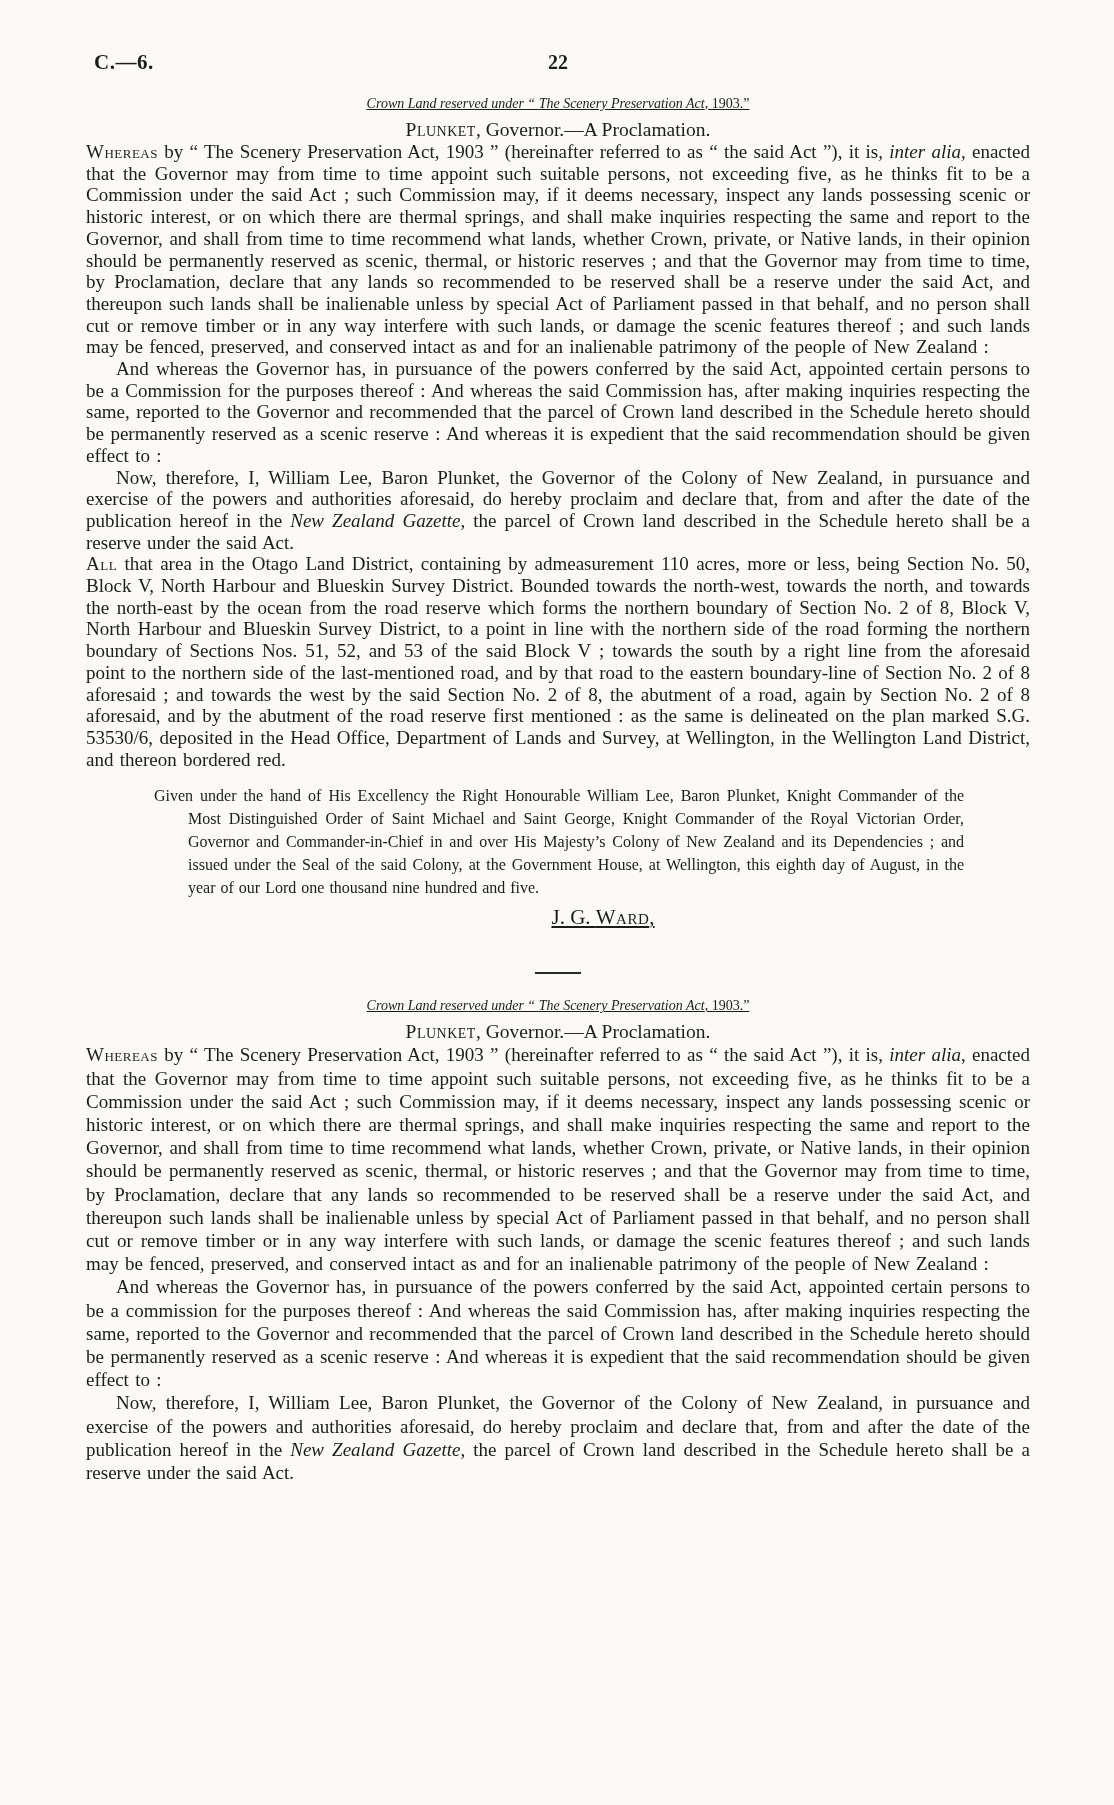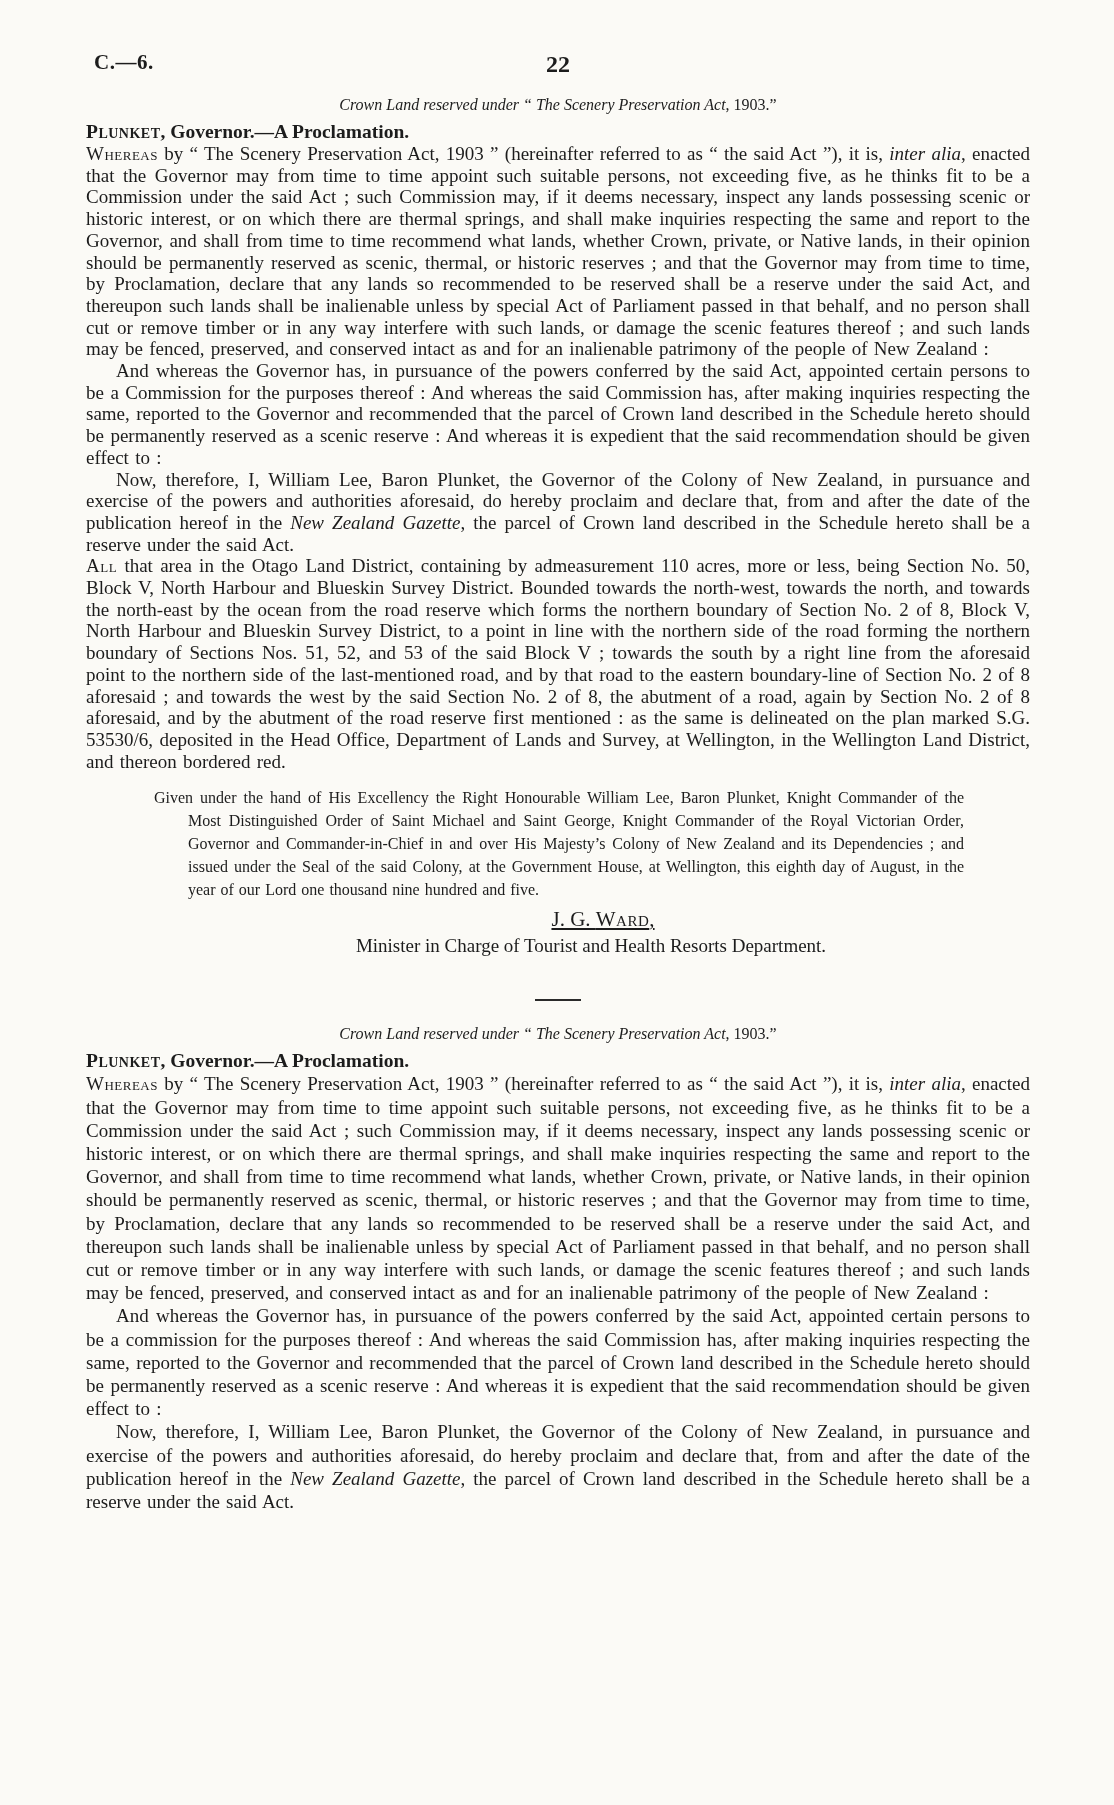--- a/index.html
+++ b/index.html
@@ -14,30 +14,30 @@
   }
   .page { padding: 50px 84px 0 86px; }
 
   .page-header { position: relative; height: 28px; margin-bottom: 18px; }
   .paper-reference {
     position: absolute; left: 8px; top: 0;
     font-weight: 700; font-size: 21px; letter-spacing: 0.5px;
   }
   .page-number {
     position: absolute; left: 0; right: 0; top: 1px;
-    text-align: center; font-weight: 700; font-size: 24px;
+    text-align: center; font-weight: 700; font-size: 20px;
   }
 
   .doc-title {
     margin: 16px 0 0; text-align: center;
-    font-size: 16px; font-weight: 400;
+    font-size: 14px; font-weight: 400; text-decoration: underline;
   }
   .doc-subtitle {
-    margin: 7px 0 0; 
-    font-size: 19.5px; font-weight: 700;
+    margin: 7px 0 0; text-align: center;
+    font-size: 19.5px; font-weight: 400;
   }
 
   p.body-para {
     margin: 0; text-align: justify;
     font-size: 19px; line-height: 21.7px; word-spacing: 1.5px;
   }
   .p-first { margin-top: 9px; }
   .p-gap { margin-top: 2px; }
   .indent { text-indent: 30px; }
 
@@ -93,21 +93,20 @@
 
     <p class="body-para p-first"><span class="sc">Whereas</span><span> by “ The Scenery Preservation Act, 1903 ” (hereinafter referred to as “ the said Act ”), it is, </span><span class="it">inter alia</span><span>, enacted that the Governor may from time to time appoint such suitable persons, not exceeding five, as he thinks fit to be a Commission under the said Act ; such Commission may, if it deems necessary, inspect any lands possessing scenic or historic interest, or on which there are thermal springs, and shall make inquiries respecting the same and report to the Governor, and shall from time to time recommend what lands, whether Crown, private, or Native lands, in their opinion should be permanently reserved as scenic, thermal, or historic reserves ; and that the Governor may from time to time, by Proclamation, declare that any lands so recommended to be reserved shall be a reserve under the said Act, and thereupon such lands shall be inalienable unless by special Act of Parliament passed in that behalf, and no person shall cut or remove timber or in any way interfere with such lands, or damage the scenic features thereof ; and such lands may be fenced, preserved, and conserved intact as and for an inalienable patrimony of the people of New Zealand :</span></p>
     <p class="body-para p-gap indent"><span>And whereas the Governor has, in pursuance of the powers conferred by the said Act, appointed certain persons to be a Commission for the purposes thereof :  And whereas the said Commission has, after making inquiries respecting the same, reported to the Governor and recommended that the parcel of Crown land described in the Schedule hereto should be permanently reserved as a scenic reserve : And whereas it is expedient that the said recommendation should be given effect to :</span></p>
     <p class="body-para p-gap indent"><span>Now, therefore, I, William Lee, Baron Plunket, the Governor of the Colony of New Zealand, in pursuance and exercise of the powers and authorities aforesaid, do hereby proclaim and declare that, from and after the date of the publication hereof in the </span><span class="it">New Zealand Gazette</span><span>, the parcel of Crown land described in the Schedule hereto shall be a reserve under the said Act.</span></p>
 
     <p class="body-para"><span class="sc">All</span><span> that area in the Otago Land District, containing by admeasurement 110 acres, more or less, being Section No. 50, Block V, North Harbour and Blueskin Survey District.  Bounded towards the north-west, towards the north, and towards the north-east by the ocean from the road reserve which forms the northern boundary of Section No. 2 of 8, Block V, North Harbour and Blueskin Survey District, to a point in line with the northern side of the road forming the northern boundary of Sections Nos. 51, 52, and 53 of the said Block V ; towards the south by a right line from the aforesaid point to the northern side of the last-mentioned road, and by that road to the eastern boundary-line of Section No. 2 of 8 aforesaid ; and towards the west by the said Section No. 2 of 8, the abutment of a road, again by Section No. 2 of 8 aforesaid, and by the abutment of the road reserve first mentioned : as the same is delineated on the plan marked S.G. 53530/6, deposited in the Head Office, Department of Lands and Survey, at Wellington, in the Wellington Land District, and thereon bordered red.</span></p>
 
     <p class="attestation"><span>Given under the hand of His Excellency the Right Honourable William Lee, Baron Plunket, Knight Commander of the Most Distinguished Order of Saint Michael and Saint George, Knight Commander of the Royal Victorian Order, Governor and Commander-in-Chief in and over His Majesty’s Colony of New Zealand and its Dependencies ; and issued under the Seal of the said Colony, at the Government House, at Wellington, this eighth day of August, in the year of our Lord one thousand nine hundred and five.</span></p>
 
     <div class="signature"><span>J. G. </span><span class="sc">Ward</span><span>,</span></div>
-    <div class="minister">Minister in Charge of Tourist and Health Resorts Department.</div>
   </section>
 
   <div class="divider"></div>
 
   <section class="proclamation proc2">
     <h2 class="doc-title" style="margin-top:0;"><span class="it">Crown Land reserved under “ </span><span class="it">The Scenery Preservation Act</span><span>, 1903.”</span></h2>
     <h3 class="doc-subtitle"><span class="sc">Plunket</span><span>, Governor.—A Proclamation.</span></h3>
 
     <p class="body-para p-first"><span class="sc">Whereas</span><span> by “ The Scenery Preservation Act, 1903 ” (hereinafter referred to as “ the said Act ”), it is, </span><span class="it">inter alia</span><span>, enacted that the Governor may from time to time appoint such suitable persons, not exceeding five, as he thinks fit to be a Commission under the said Act ; such Commission may, if it deems necessary, inspect any lands possessing scenic or historic interest, or on which there are thermal springs, and shall make inquiries respecting the same and report to the Governor, and shall from time to time recommend what lands, whether Crown, private, or Native lands, in their opinion should be permanently reserved as scenic, thermal, or historic reserves ; and that the Governor may from time to time, by Proclamation, declare that any lands so recommended to be reserved shall be a reserve under the said Act, and thereupon such lands shall be inalienable unless by special Act of Parliament passed in that behalf, and no person shall cut or remove timber or in any way interfere with such lands, or damage the scenic features thereof ; and such lands may be fenced, preserved, and conserved intact as and for an inalienable patrimony of the people of New Zealand :</span></p>
     <p class="body-para p-gap indent"><span>And whereas the Governor has, in pursuance of the powers conferred by the said Act, appointed certain persons to be a commission for the purposes thereof :  And whereas the said Commission has, after making inquiries respecting the same, reported to the Governor and recommended that the parcel of Crown land described in the Schedule hereto should be permanently reserved as a scenic reserve :  And whereas it is expedient that the said recommendation should be given effect to :</span></p>

